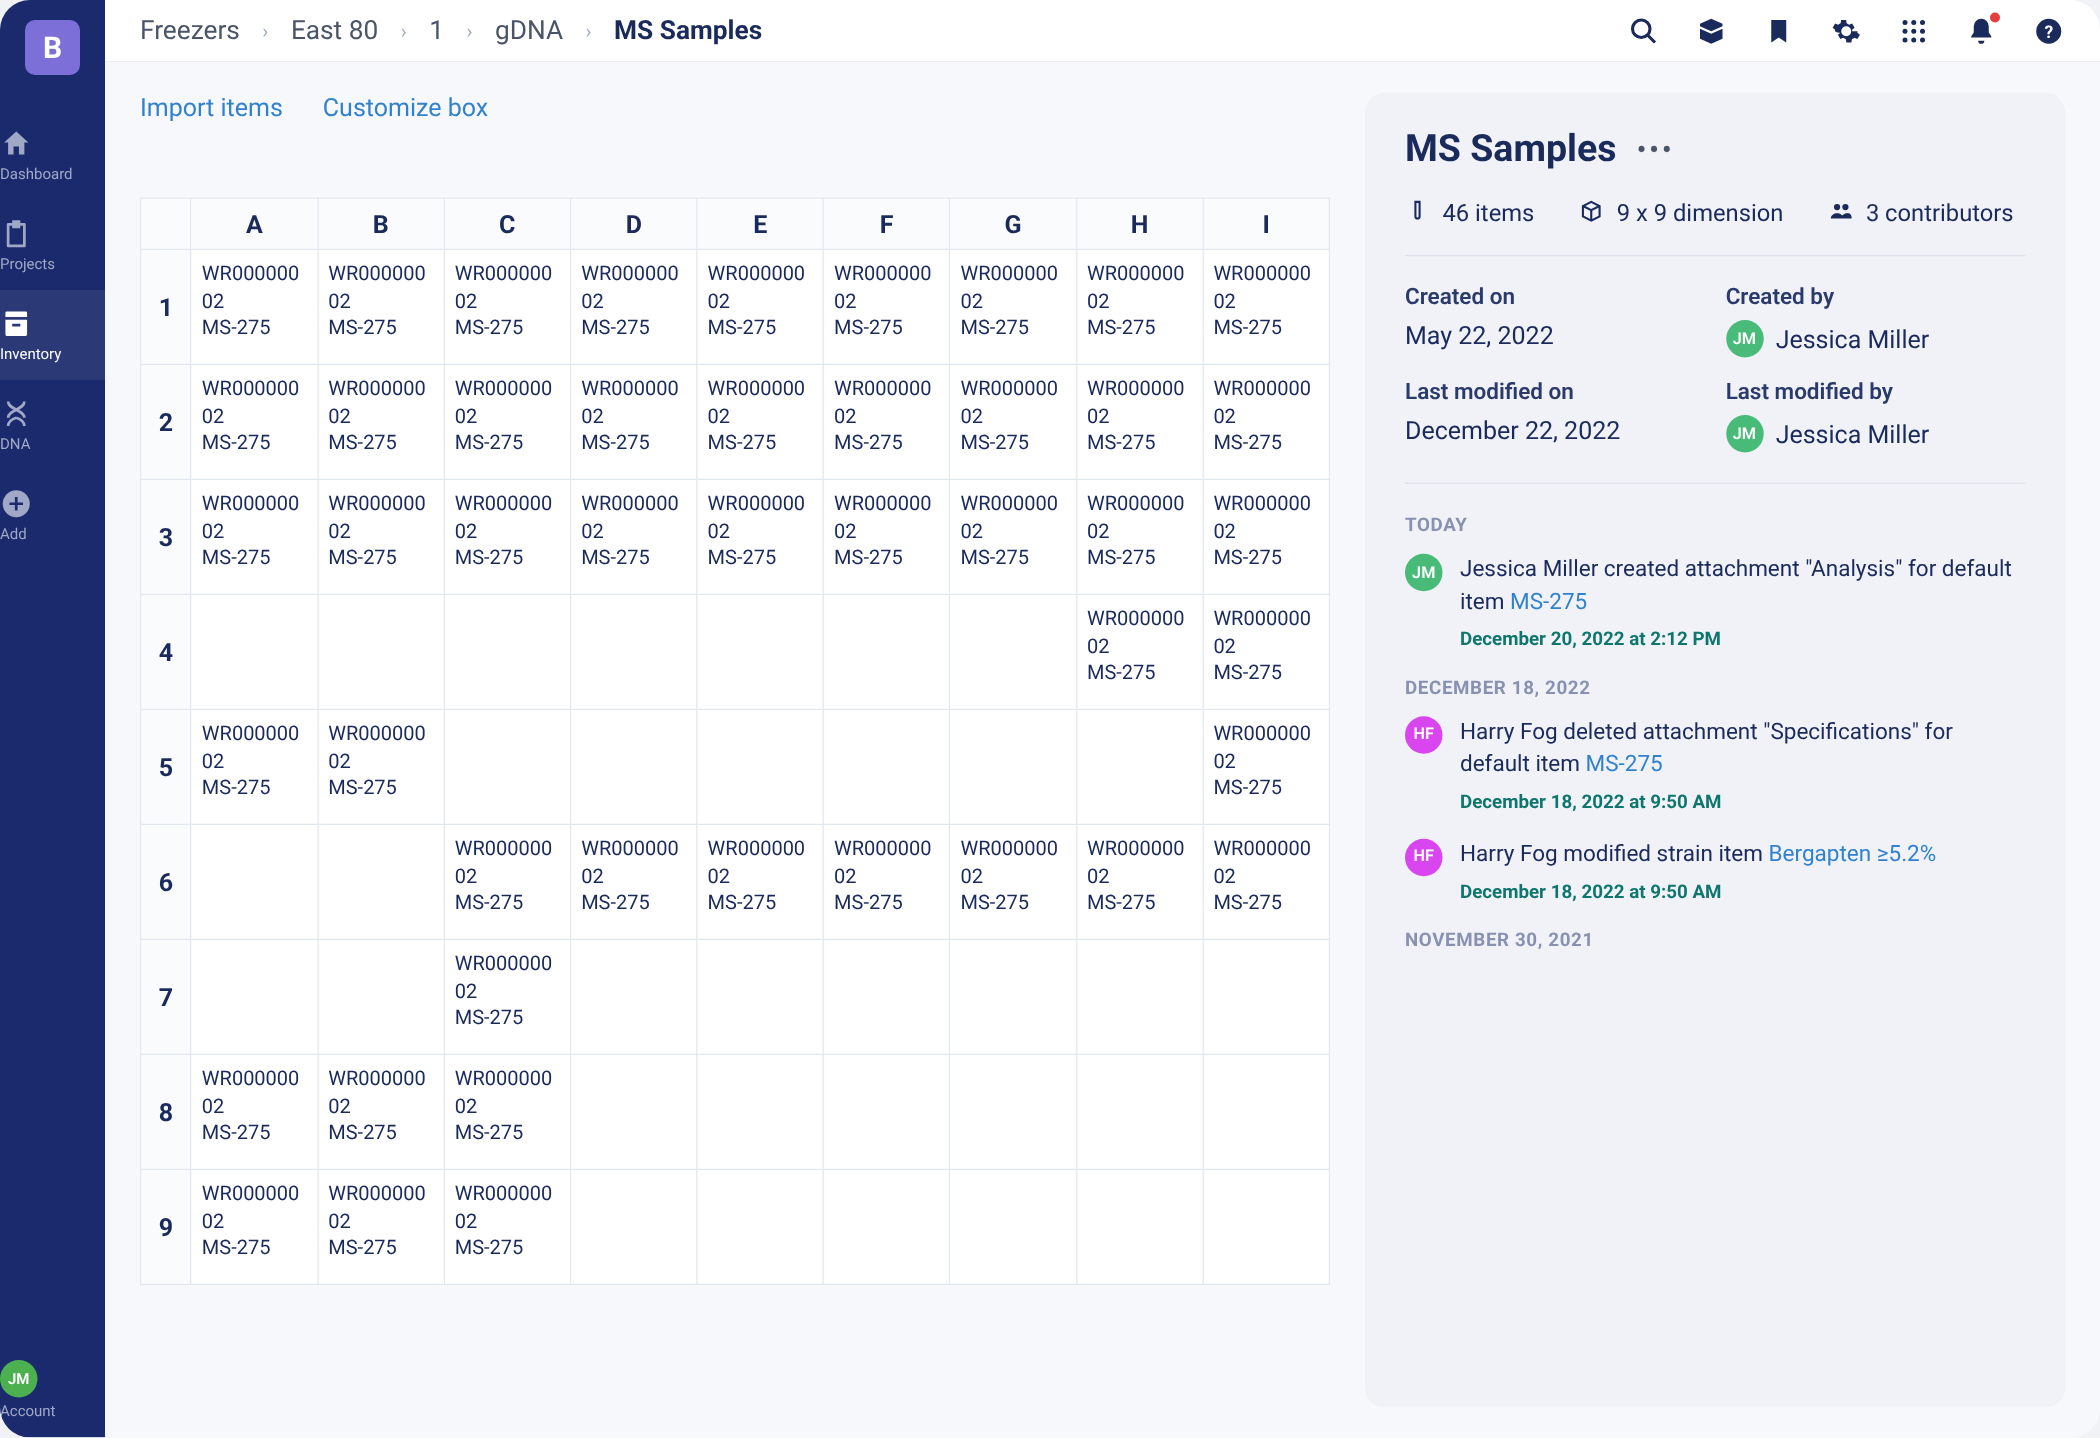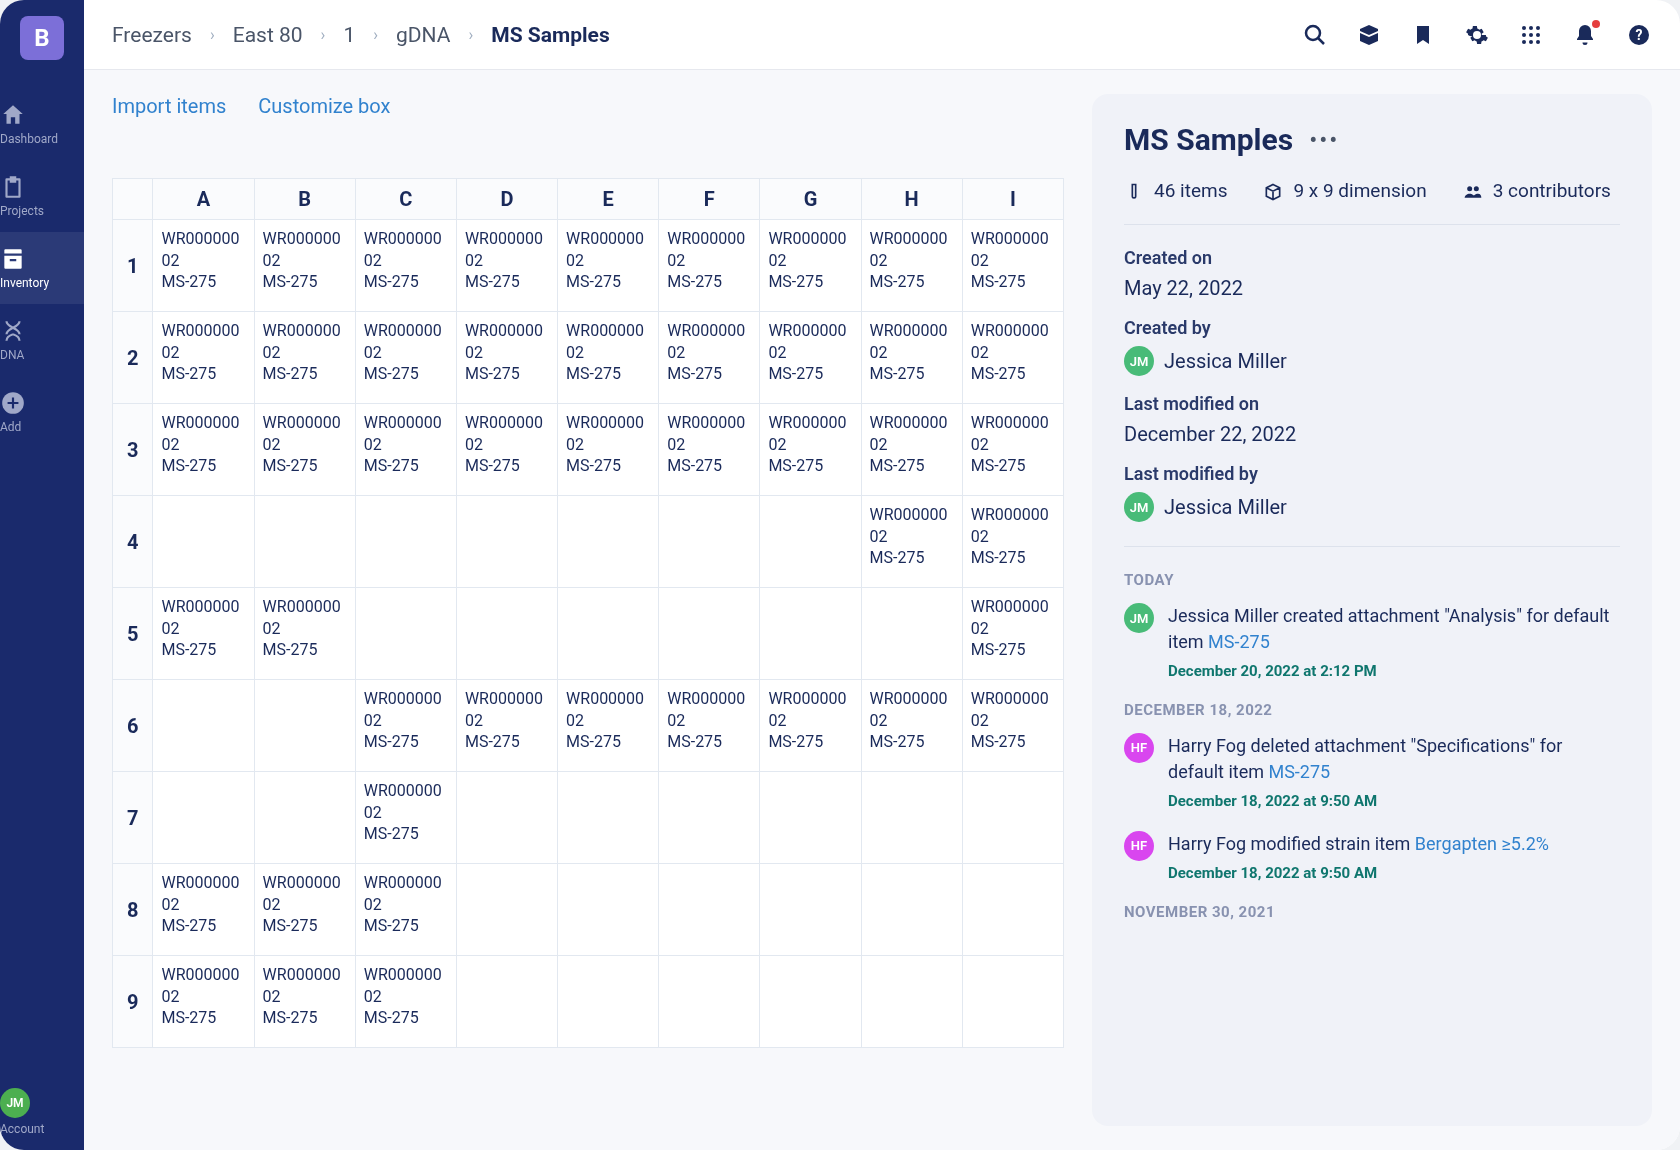--- a/index.html
+++ b/index.html
@@ -57,21 +57,21 @@
   width: 30px; height: 30px; border-radius: 50%;
   background: #4caf50; color: #fff;
   display: flex; align-items: center; justify-content: center;
   font-size: 12px; font-weight: 600;
   margin-bottom: 4px;
 }
 
 .main { flex: 1; display: flex; flex-direction: column; }
 
 .topbar {
-  height: 70px;
+  height: 50px;
   display: flex;
   align-items: center;
   padding: 0 28px;
   border-bottom: 1px solid #e6e8ee;
 }
 .breadcrumbs {
   display: flex;
   align-items: center;
   gap: 18px;
   font-size: 21px;
@@ -161,25 +161,25 @@
 .details-header h1 { font-size: 30px; font-weight: 700; }
 .more-icon { font-size: 24px; color: #4a5568; cursor: pointer; letter-spacing: 2px;}
 .stats {
   display: flex;
   gap: 36px;
   font-size: 19px;
   padding-bottom: 22px;
   border-bottom: 1px solid #dde2ec;
   margin-bottom: 22px;
 }
-.stat { display: flex; align-items: flex-end; gap: 10px; }
+.stat { display: flex; align-items: flex-start; gap: 10px; }
 .stat svg { width: 20px; height: 20px; }
 .meta-grid {
   display: grid;
-  grid-template-columns: 1fr;
+  grid-template-columns: 1fr 1fr;
   row-gap: 22px;
   column-gap: 20px;
   padding-bottom: 24px;
   border-bottom: 1px solid #dde2ec;
   margin-bottom: 24px;
   gap: 17px;
 }
 .meta-label { font-size: 18px; font-weight: 600; color: #2a3a6a; margin-bottom: 8px; }
 .meta-value { font-size: 20px; }
 .user-chip { display: flex; align-items: center; gap: 10px; }

